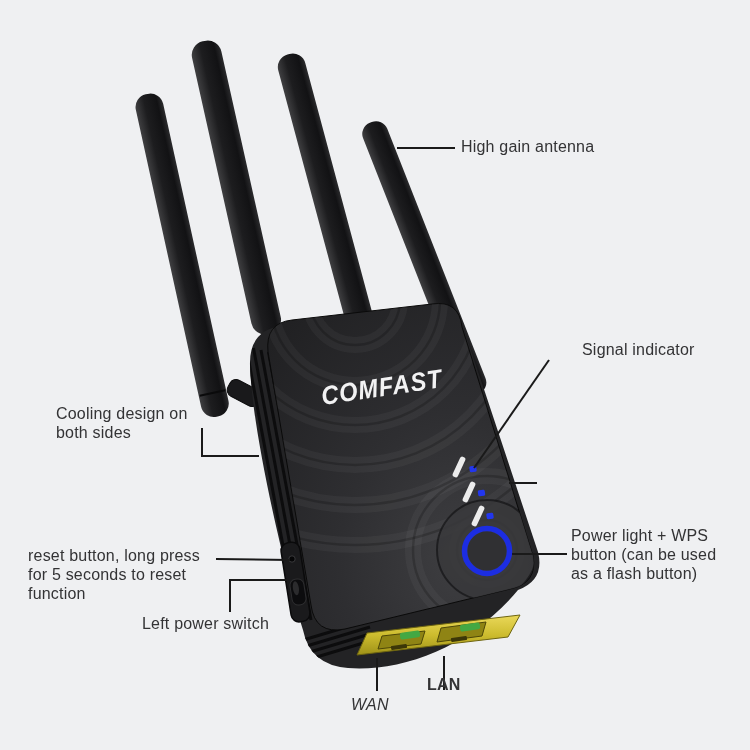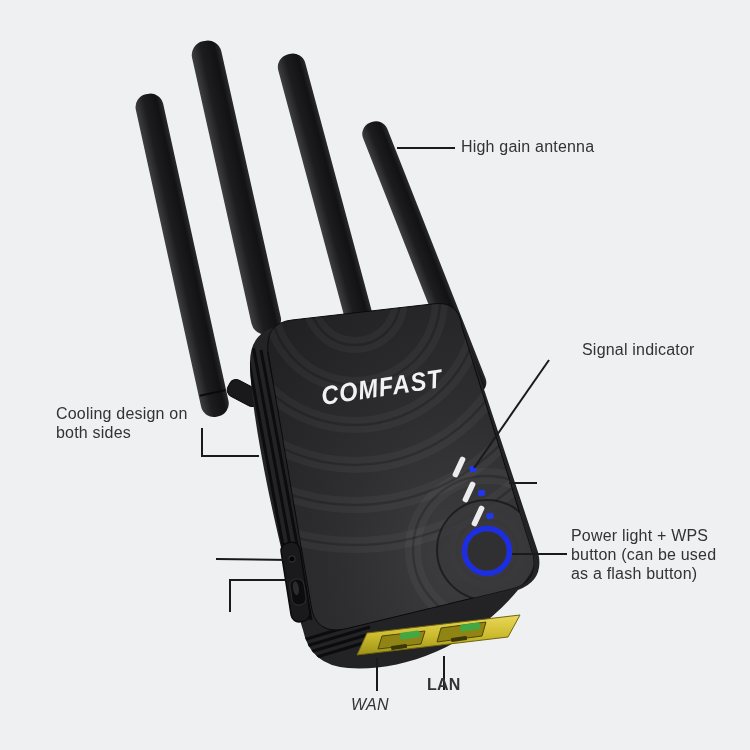--- a/index.html
+++ b/index.html
@@ -161,16 +161,20 @@
     </g>
   </svg>
 
   <div class="label" style="left:461px;top:137px;">High gain antenna</div>
   <div class="label" style="left:582px;top:340px;">Signal indicator</div>
   <div class="label" style="left:571px;top:526px;">Power light + WPS
 button (can be used
 as a flash button)</div>
   <div class="label" style="left:56px;top:404px;">Cooling design on
 both sides</div>
+  <div class="label" style="left:28px;top:546px;">reset button, long press
+for 5 seconds to reset
+function</div>
+  <div class="label" style="left:142px;top:614px;">Left power switch</div>
   <div class="label" style="left:351px;top:695px;font-style:italic;">WAN</div>
   <div class="label" style="left:427px;top:675px;font-weight:bold;">LAN</div>
 
 </div>
 
 </body></html>

